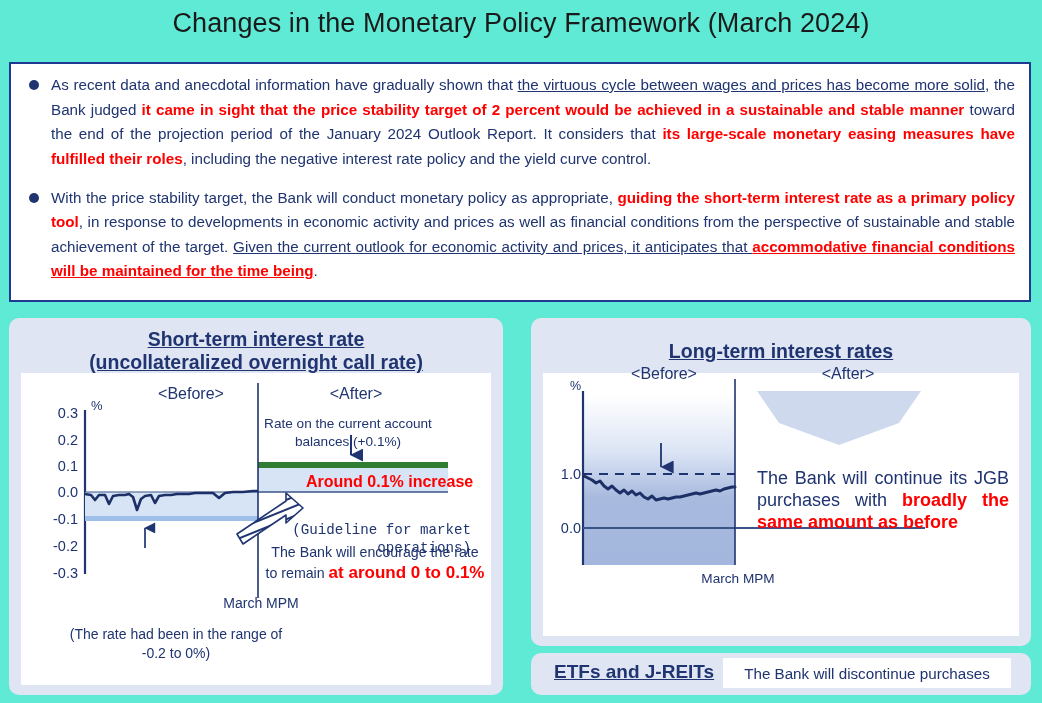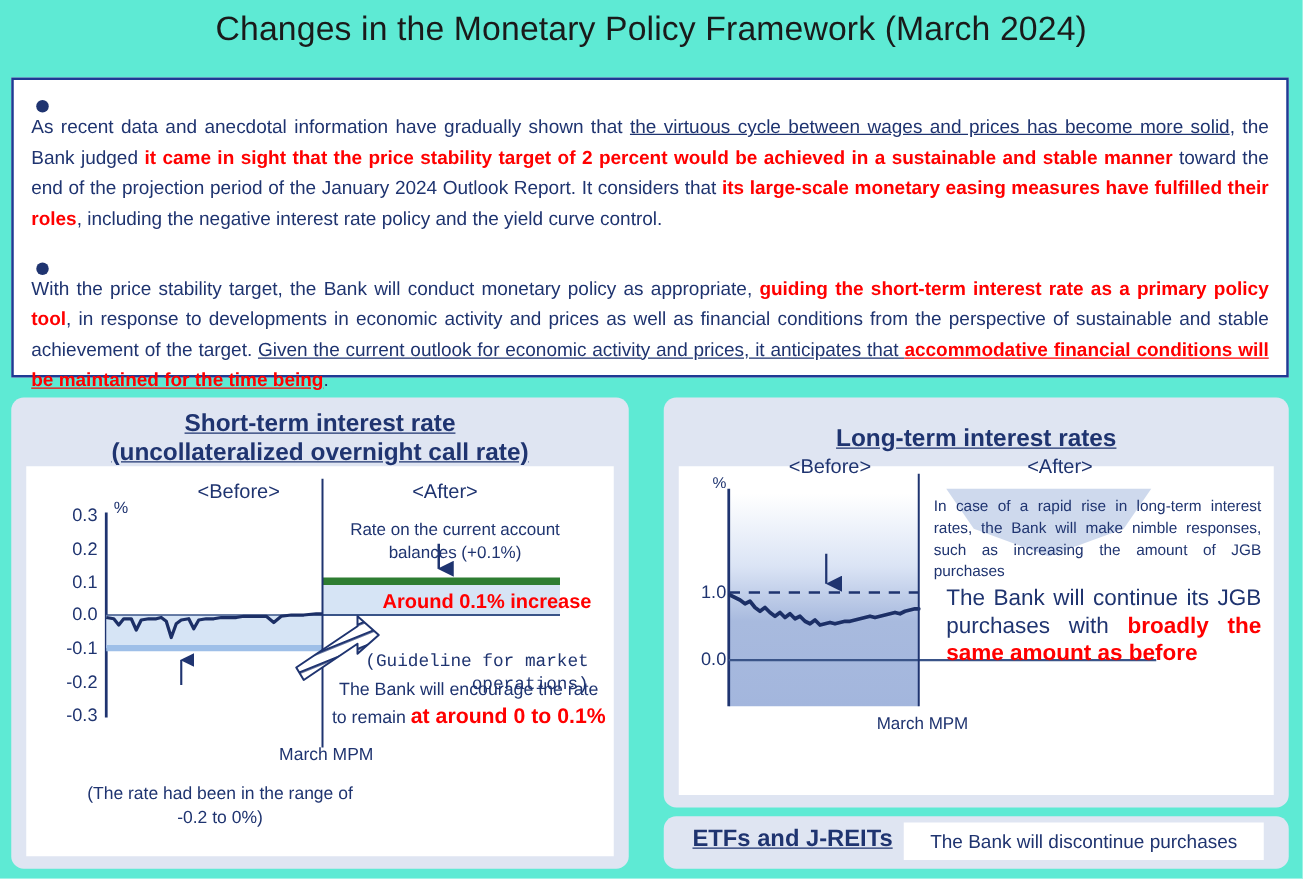--- a/index.html
+++ b/index.html
@@ -18,21 +18,21 @@
     font-size:27px; color:#1a1a1a; letter-spacing:0.1px;
     font-family:"Liberation Sans", sans-serif;
   }
 
   
   .bullet-box {
     position:absolute; left:9px; top:62px; width:1022px; height:240px;
     border:2px solid #1f3a93; box-sizing:border-box; background:#fff;
   }
   .bullet-row { display:flex; align-items:flex-start; }
-  .bullet-item { padding: 9px 14px 0 14px; flex-direction: column; }
+  .bullet-item { padding: 9px 14px 0 14px; }
   .bullet-item.second { padding-top: 14px; }
   .bullet-dot {
     flex:0 0 auto; width:10px; height:10px; border-radius:50%;
     background:#1f3470; margin:7px 12px 0 4px;
   }
   .bullet-text {
     flex:1 1 auto;
     font-size:15.2px; line-height:1.62; color:#1f3470;
     text-align:justify; text-justify:inter-word;
   }
@@ -170,21 +170,21 @@
     <div style="position:absolute; left:-5px; top:192px; width:62px;" class="lc-ylab">-0.3</div>
 
     
     <div style="position:absolute; left:70px; top:25px; font-size:13px; color:#1f3470;">%</div>
 
     
     <div class="before-after" style="left:95px; top:12px; width:150px;">&lt;Before&gt;</div>
     <div class="before-after" style="left:260px; top:12px; width:150px;">&lt;After&gt;</div>
 
     
-    <div class="note" style="left:243px; top:42px; width:200px;">Rate on the current account balances (+0.1%)</div>
+    <div class="note" style="left:227px; top:42px; width:200px;">Rate on the current account balances (+0.1%)</div>
 
     
     <div style="position:absolute; left:285px; top:100px; font-size:16px; font-weight:bold; color:#ff0000;">Around 0.1% increase</div>
 
     
 
     
     <div class="note" style="left:228px; top:148px; width:222px; text-align:right; font-size:14.2px;font-family:Liberation Mono, monospace;">(Guideline for market operations)</div>
     <div style="position:absolute; left:243px; top:170px; width:222px; text-align:center; font-size:14.2px; color:#1f3470; line-height:1.35;"><span>The Bank will encourage the rate to remain </span><span style="font-size:17px; font-weight:bold; color:#ff0000;">at around 0 to 0.1%</span></div>
 
@@ -240,21 +240,20 @@
     
     <div style="position:absolute; left:27px; top:6px; font-size:12.5px; color:#1f3470;">%</div>
 
     
     <div class="before-after" style="left:46px; top:-8px; width:150px;">&lt;Before&gt;</div>
     <div class="before-after" style="left:230px; top:-8px; width:150px;">&lt;After&gt;</div>
 
     
 
     
-    <div style="position:absolute; left:204px; top:24px; width:262px; font-size:12.3px; color:#1f3470; line-height:1.42; text-align:justify;">In case of a rapid rise in long-term interest rates, the Bank will make nimble responses, such as increasing the amount of JGB purchases</div>
 
     
     <div style="position:absolute; left:214px; top:95px; width:252px; font-size:18px; color:#1f3470; line-height:1.22; text-align:justify;"><span>The Bank will continue its JGB purchases with </span><span style="color:#ff0000; font-weight:bold;">broadly the same amount as before</span></div>
 
     
     <div style="position:absolute; left:120px; top:198px; width:150px; text-align:center; font-size:13.6px; color:#1f3470;">March MPM</div>
   </div>
 
   <div class="panel" id="panel-etf"></div>
   <div id="etf-label">ETFs and J-REITs</div>

